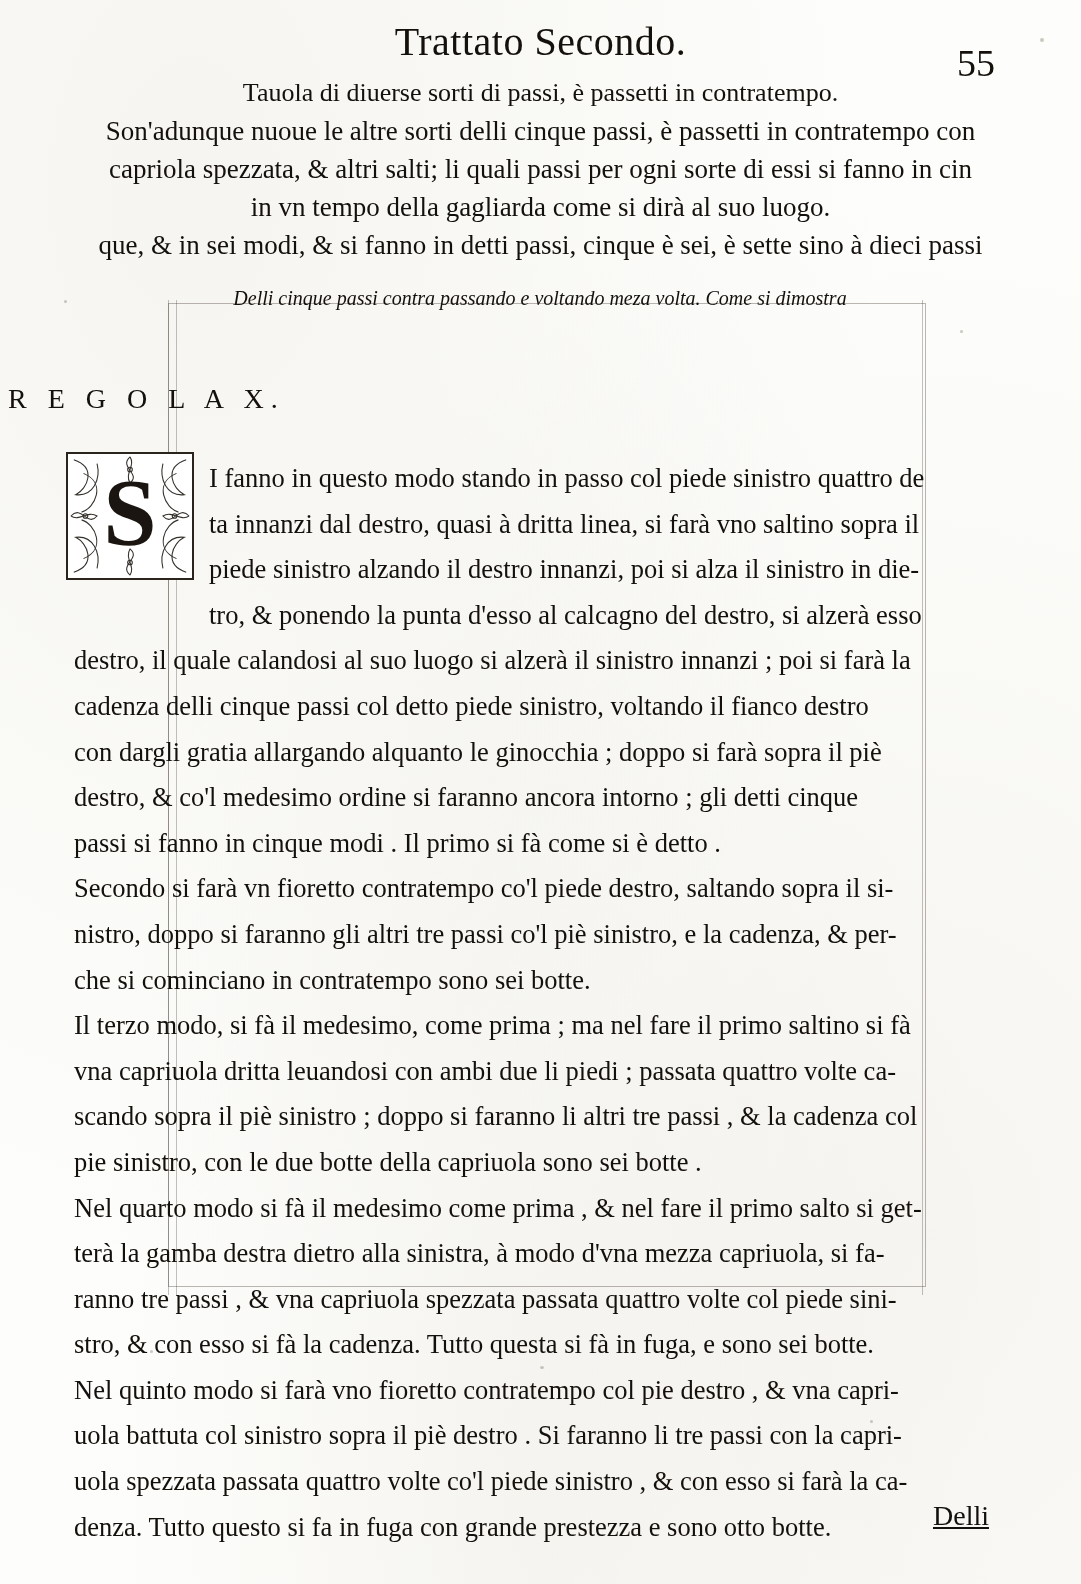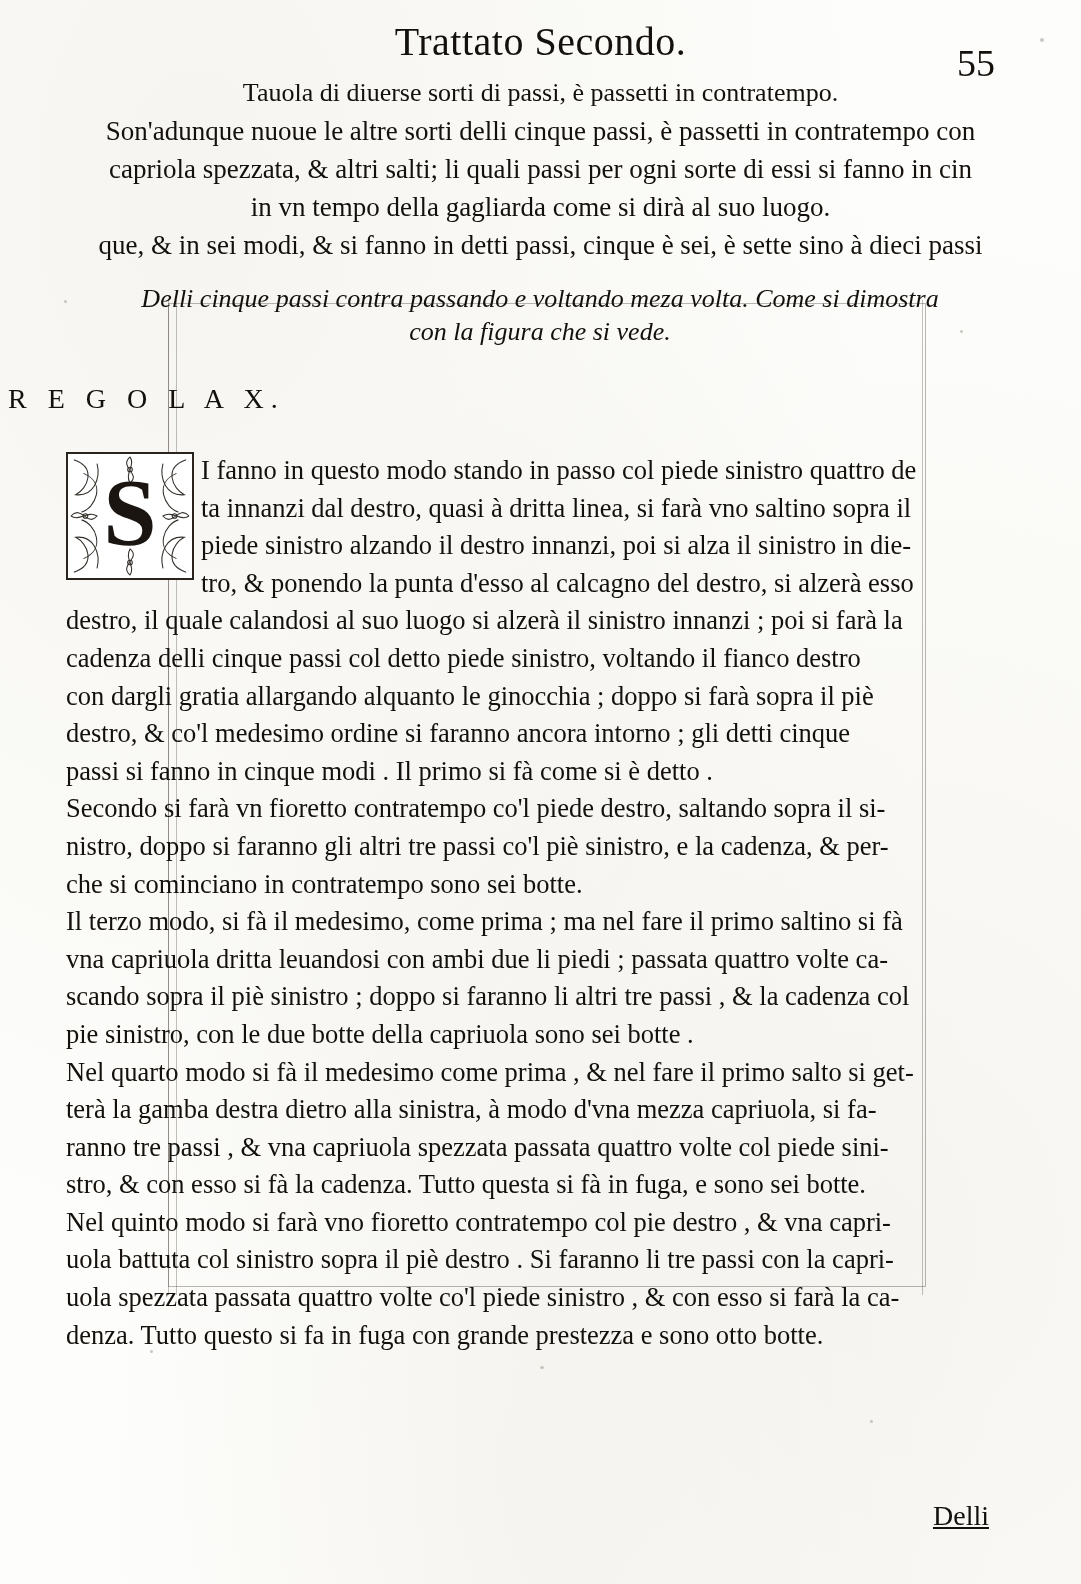--- a/index.html
+++ b/index.html
@@ -76,21 +76,21 @@
   .intro div { white-space: nowrap; }
 
   
   .ital-head {
     position: absolute;
     top: 282px;
     left: 100px;
     width: 880px;
     text-align: center;
     font-style: italic;
-    font-size: 26px;
+    font-size: 20px;
     line-height: 33px;
   }
 
   .regola {
     position: absolute;
     top: 383px;
     left: 0;
     width: 1081px;
     text-align: left;
     font-size: 28px;
@@ -133,21 +133,21 @@
   
   .body-text {
     position: absolute;
     top: 452px;
     left: 66px;
     width: 952px;
     font-size: 26.5px;
     line-height: 37.6px;
   }
   .body-text p {
-    margin: 0;
+    margin: 8px;
     white-space: nowrap;
   }
   .indent-init { padding-left: 135px; }
 
   
   .plate {
     position: absolute;
     left: 168px;
     top: 303px;
     width: 756px;
@@ -197,21 +197,20 @@
 
   <div class="intro">
     <div>Son'adunque nuoue le altre sorti delli cinque passi, è passetti in contratempo con</div>
     <div>capriola spezzata, &amp; altri salti; li quali passi per ogni sorte di essi si fanno in cin</div>
     <div>in vn tempo della gagliarda come si dirà al suo luogo.</div>
     <div>que, &amp; in sei modi, &amp; si fanno in detti passi, cinque è sei, è sette sino à dieci passi</div>
   </div>
 
   <div class="ital-head">
     <div>Delli cinque passi contra passando e voltando meza volta. Come si dimostra</div>
-    <div>con la figura che si vede.</div>
   </div>
 
   <div class="regola">R E G O L A  X.</div>
 
   <div class="initial">
     <svg class="orn" viewBox="0 0 128 128">
       <g stroke="#1f1a14" stroke-width="1.1" fill="none">
         <path d="M6 6 C30 14, 20 36, 8 42 C26 44, 34 26, 30 10"></path>
         <path d="M122 6 C98 14, 108 36, 120 42 C102 44, 94 26, 98 10"></path>
         <path d="M6 122 C30 114, 20 92, 8 86 C26 84, 34 102, 30 118"></path>

